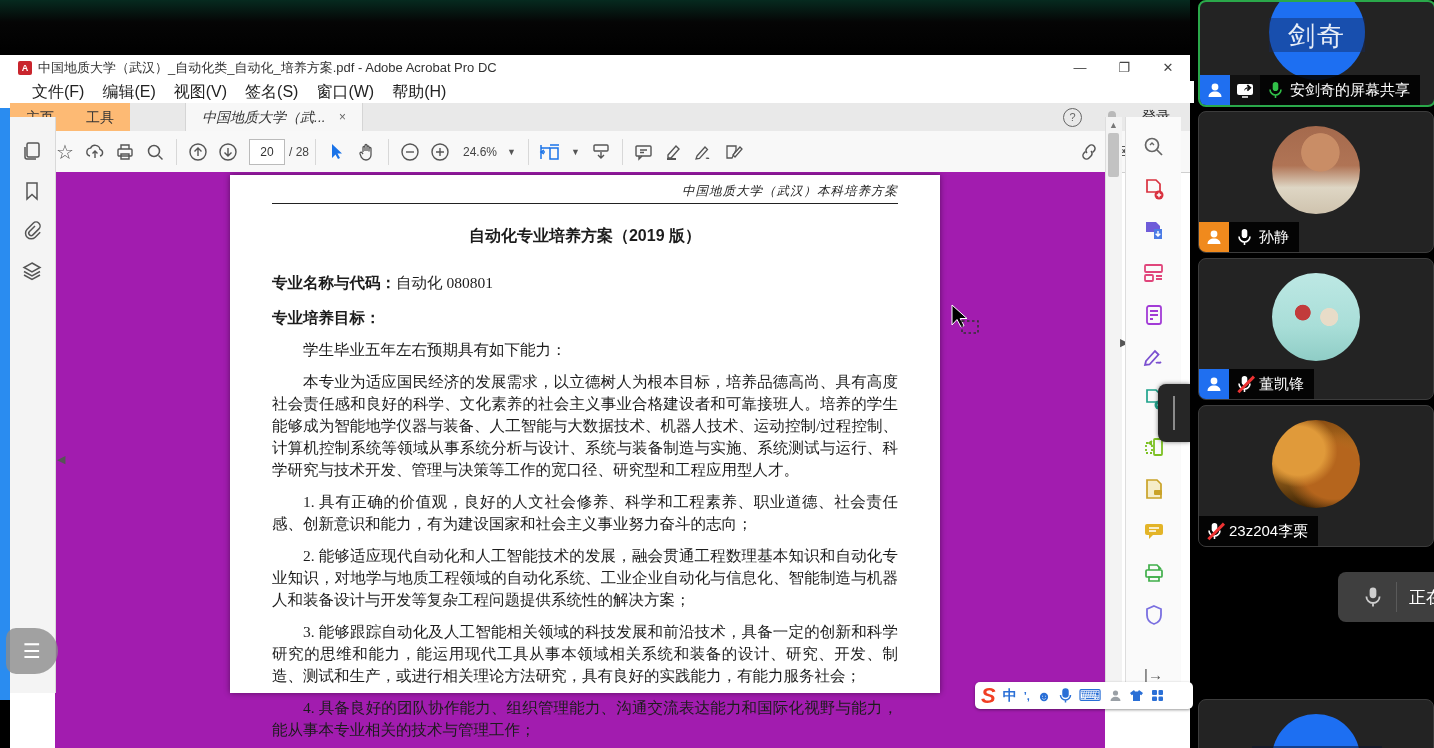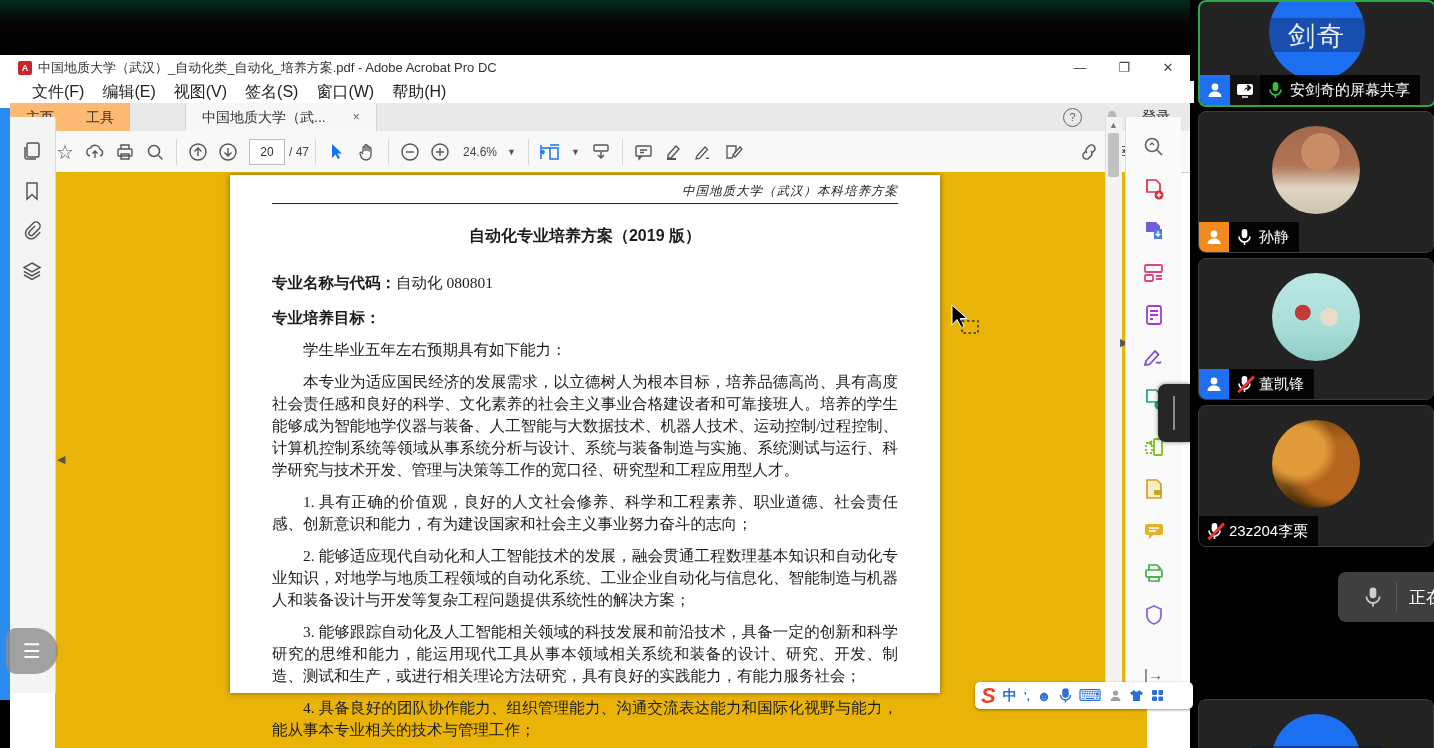--- a/index.html
+++ b/index.html
@@ -15,35 +15,35 @@
   #titlebar{left:0;top:0;width:1180px;height:26px;background:#fff;display:flex;align-items:center;font-size:13px;color:#333;}
   #titlebar .app-icon{width:14px;height:14px;margin:0 6px 0 8px;background:#c9252d;border-radius:2px;color:#fff;
     font-size:9px;display:flex;align-items:center;justify-content:center;font-weight:bold;}
   #win-controls{margin-left:auto;display:flex;height:26px;}
   #win-controls span{width:44px;text-align:center;line-height:26px;color:#444;font-size:13px;}
   #menubar{left:4px;top:26px;width:1180px;height:22px;background:#fff;display:flex;align-items:center;font-size:16px;color:#222;}
   #menubar span{margin-left:18px;}
   #tabbar{left:0;top:48px;width:1180px;height:28px;background:#e9e9e9;display:flex;align-items:flex-end;font-size:14px;color:#333;}
   .tab{padding:0 16px;height:28px;line-height:28px;}
   .tab.home,.tab.tools{background:#fdba74;}
-  .tab.doc{background:#f7f7f7;border-left:1px solid #d5d5d5;border-right:1px solid #d5d5d5;display:flex;align-items:flex-start;gap:27px;max-width:210px;}
+  .tab.doc{background:#f7f7f7;border-left:1px solid #d5d5d5;border-right:1px solid #d5d5d5;display:flex;align-items:flex-start;gap:13px;max-width:210px;font-style:italic;}
   .tab.doc .close-x{color:#666;font-size:12px;}
   #tab-right{margin-left:auto;display:flex;align-items:center;gap:22px;padding-right:20px;height:28px;}
   #help-circ{width:17px;height:17px;border:1.5px solid #666;border-radius:50%;color:#666;font-size:11px;display:flex;align-items:center;justify-content:center;}
   #signin{font-size:14px;color:#222;}
   #toolbar{left:0;top:76px;width:1180px;height:41px;background:#f8f8f8;border-bottom:1px solid #cfcfcf;display:flex;align-items:center;}
   .tb-ic{width:30px;height:28px;display:flex;align-items:center;justify-content:center;color:#555;}
   .tb-sep{width:1px;height:26px;background:#d8d8d8;margin:0 6px;}
   #page-box{width:30px;height:22px;border:1px solid #bbb;background:#fff;font-size:12px;text-align:center;color:#333;margin:0 4px 0 6px;}
   .tb-txt{font-size:12px;color:#444;}
   #zoom-txt{font-size:12px;color:#444;margin:0 4px 0 8px;}
   .caret{font-size:9px;color:#555;margin:0 6px;}
   #tb-right{margin-left:auto;display:flex;align-items:center;gap:6px;padding-right:14px;}
   
-  #docarea{left:0;top:117px;width:1125px;height:576px;background:#eab308;overflow:hidden;padding-left:42px;}
+  #docarea{left:0;top:117px;width:1125px;height:576px;background:#a21caf;overflow:hidden;}
   #left-rail{left:0;top:117px;width:45px;height:576px;background:#f4f4f4;border-right:1px solid #d9d9d9;}
   .rail-ic{position:absolute;left:11px;width:22px;height:22px;color:#555;}
   #rail-collapse{position:absolute;left:47px;top:336px;color:#555;font-size:11px;}
   #page-sheet{position:absolute;left:230px;top:58px;width:710px;height:518px;background:#fff;box-shadow:0 0 6px rgba(0,0,0,.45);
     font-family:"Liberation Serif","DejaVu Serif",serif;color:#1c1c1c;}
   #page-inner{position:absolute;left:42px;top:8px;width:626px;}
   #doc-header{text-align:right;font-style:italic;font-size:12.5px;letter-spacing:1px;}
   #doc-rule{border-top:1.5px solid #222;margin-top:3px;}
   #doc-title{text-align:center;font-weight:bold;font-size:16px;margin-top:22px;font-family:"Liberation Sans","DejaVu Sans",sans-serif;}
   #doc-field{margin-top:26px;font-size:15.5px;}
@@ -173,21 +173,21 @@
             <path d="M10 14V6m-3.5 3.5L10 6l3.5 3.5"></path>
           </svg>
         </span>
       <span class="tb-ic">
         <svg width="20" height="20" viewBox="0 0 20 20" fill="none" stroke="#555" stroke-width="1.4">
             <circle cx="10" cy="10" r="8"></circle>
             <path d="M10 6v8m-3.5-3.5L10 14l3.5-3.5"></path>
           </svg>
         </span>
       <input id="page-box" value="20" style="">
-      <span class="tb-txt">/ 47</span>
+      <span class="tb-txt">/ 28</span>
       <span class="tb-sep"></span>
       <span class="tb-ic">
         <svg width="18" height="18" viewBox="0 0 18 18">
             <path d="M4 1v14l3.5-3.5L10 16l2-1-2.5-4.5H14z" fill="#1a73e8"></path>
           </svg>
         </span>
       <span class="tb-ic">
         <svg width="18" height="18" viewBox="0 0 18 18" fill="none" stroke="#555" stroke-width="1.3">
             <path d="M5 9V4.5a1 1 0 0 1 2 0V8m0-4.5v-1a1 1 0 0 1 2 0V8m0-4a1 1 0 0 1 2 0v4.5m0-3a1 1 0 0 1 2 0V12a5 5 0 0 1-5 5 5.5 5.5 0 0 1-4.6-2.6L2 10.8a1.2 1.2 0 0 1 2-1.2L5 11"></path>
           </svg>

